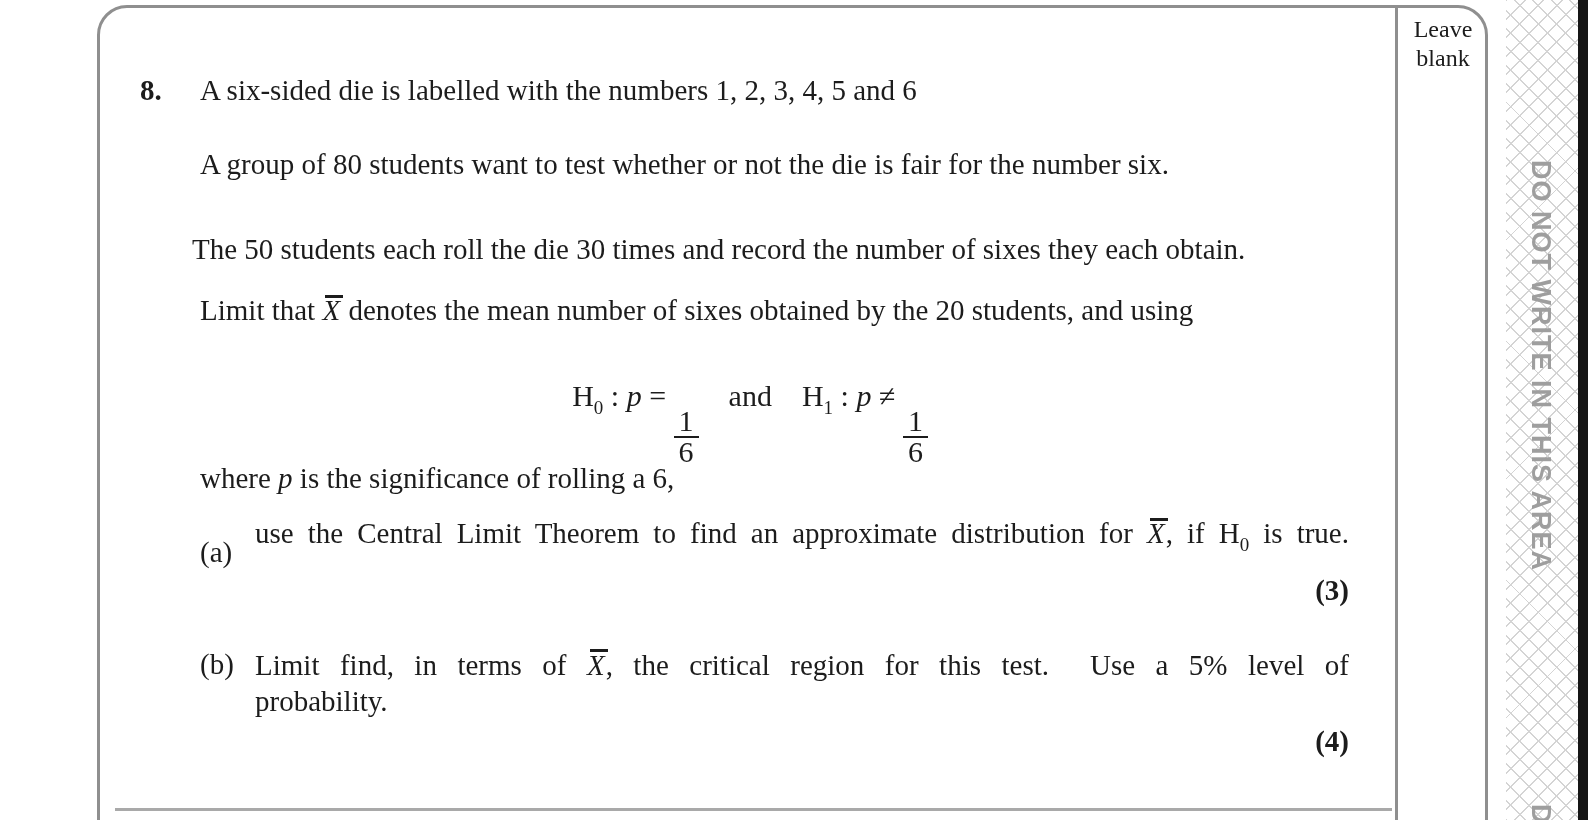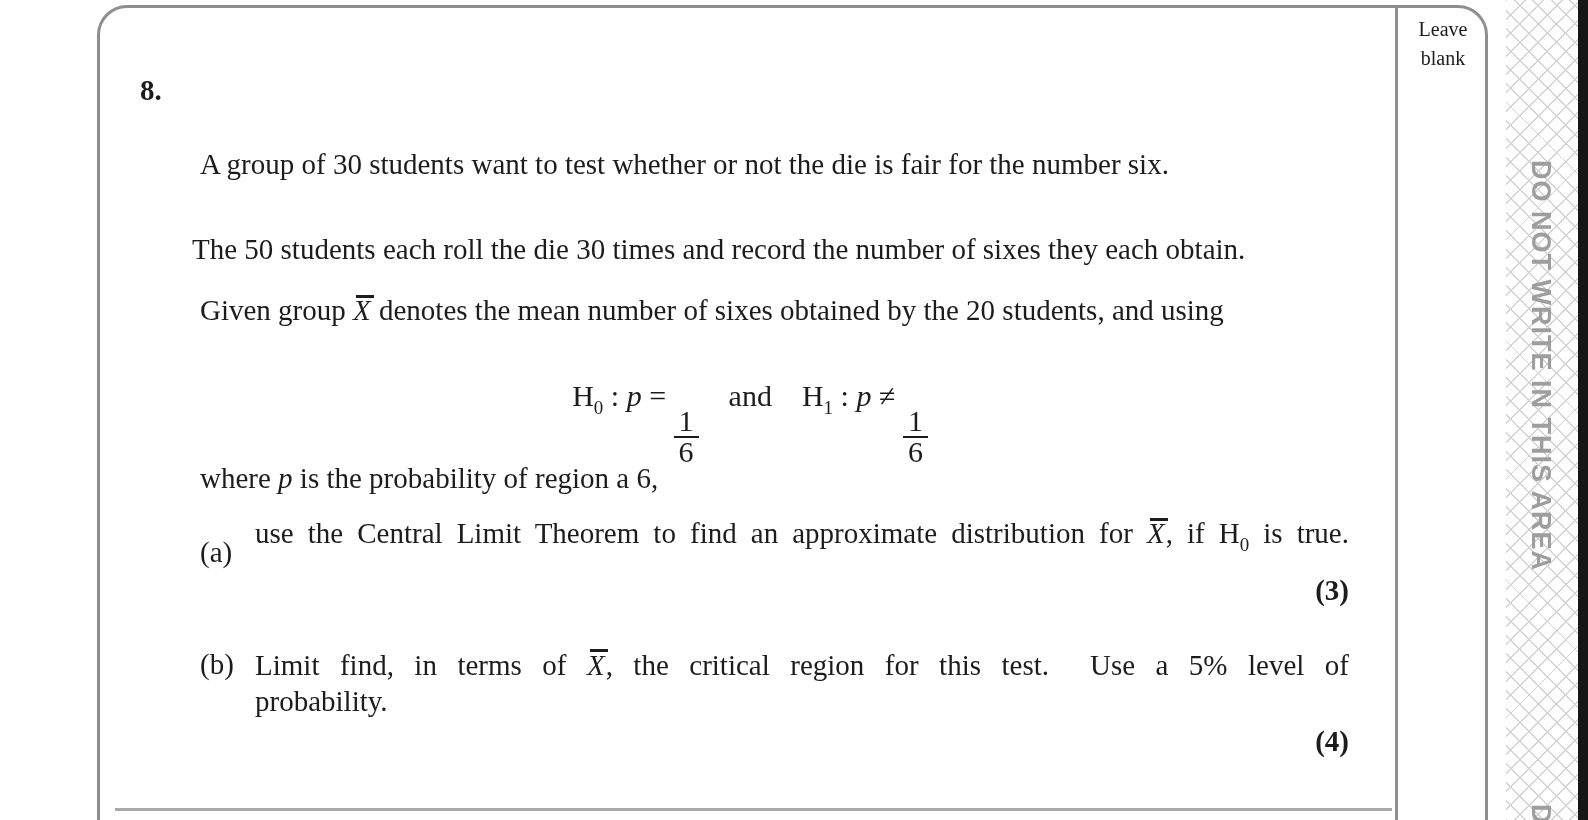--- a/index.html
+++ b/index.html
@@ -5,21 +5,21 @@
   * { margin:0; padding:0; box-sizing:border-box; }
   html,body { width:1588px; height:820px; background:#ffffff; overflow:hidden;
               font-family:"Liberation Serif","DejaVu Serif",serif; color:#1c1c1c; }
   .canvas { position:relative; width:1588px; height:820px; background:#fff; }
 
   
   .page-box { position:absolute; left:97px; top:5px; width:1391px; height:900px;
               border:3px solid #8f8f8f; border-radius:30px 30px 0 0; background:#fff; }
   .lb-column { position:absolute; left:1395px; top:5px; width:93px; height:815px;
                border-left:3px solid #8f8f8f; padding-top:10px; text-align:center; }
-  .lb-text { font-size:20px; line-height:29px; color:#1c1c1c; }
+  .lb-text { font-size:24px; line-height:29px; color:#1c1c1c; }
 
   
   .txt { position:absolute; font-size:29px; line-height:35px; white-space:nowrap; }
   .qnum { font-weight:bold; }
   .ital { font-style:italic; }
   .sub  { font-size:19px; vertical-align:-8px; line-height:0; }
   .xbar { font-style:italic; position:relative; display:inline-block; padding-right:1px; }
   .xbar::after { content:""; position:absolute; left:3px; right:-2px; top:2px; height:2.5px;
                  background:#1c1c1c; }
 
@@ -61,39 +61,40 @@
 <div class="canvas">
 
   <div class="page-box"></div>
 
   <div class="lb-column">
     <div class="lb-text">Leave</div>
     <div class="lb-text">blank</div>
   </div>
 
   <div class="txt qnum" style="left:140px; top:73px;">8.</div>
-  <div class="txt" style="left:200px; top:147px;">A group of 30 students want to test whether or not the die is fair for the number six.</div>
+  <div class="txt" style="left:200px; top:73px;">A six-sided die is labelled with the numbers 1, 2, 3, 4, 5 and 6</div>
+  <div class="txt" style="left:200px; top:147px;">A group of 80 students want to test whether or not the die is fair for the number six.</div>
   <div class="txt" style="left:192px; top:221px;margin-top:11px;">The 50 students each roll the die 30 times and record the number of sixes they each obtain.</div>
 
   <div class="txt" style="left:200px; top:293px;">
-    <span>Given group </span><span class="xbar">X</span><span> denotes the mean number of sixes obtained by the 20 students, and using</span>
+    <span>Limit that </span><span class="xbar">X</span><span> denotes the mean number of sixes obtained by the 20 students, and using</span>
   </div>
 
   <div class="formula">
     <span><span>H</span><span class="sub">0</span><span> : </span><span class="ital">p</span><span> = </span><span class="frac">
           <span class="num">1</span>
           <span class="den">6</span>
         </span></span><span class="conj">and</span><span><span>H</span><span class="sub">1</span><span> : </span><span class="ital">p</span><span> ≠ </span><span class="frac">
           <span class="num">1</span>
           <span class="den">6</span>
         </span></span>
   </div>
 
   <div class="txt" style="left:200px; top:461px;">
-    <span>where </span><span class="ital">p</span><span> is the probability of region a 6,</span>
+    <span>where </span><span class="ital">p</span><span> is the significance of rolling a 6,</span>
   </div>
 
   <div class="txt" style="left:200px; top:535px;">(a)</div>
   <div class="txt justline" style="left:255px; top:516px; width:1094px;">
     <span>use the Central Limit Theorem to find an approximate distribution for </span><span class="xbar">X</span><span>, if H</span><span class="sub">0</span><span> is true.</span>
   </div>
   <div class="marks" style="top:573px;">(3)</div>
 
   <div class="txt" style="left:200px; top:647px;">(b)</div>
   <div class="txt wrapblock" style="left:255px; top:647px; width:1094px; line-height:36px;">

